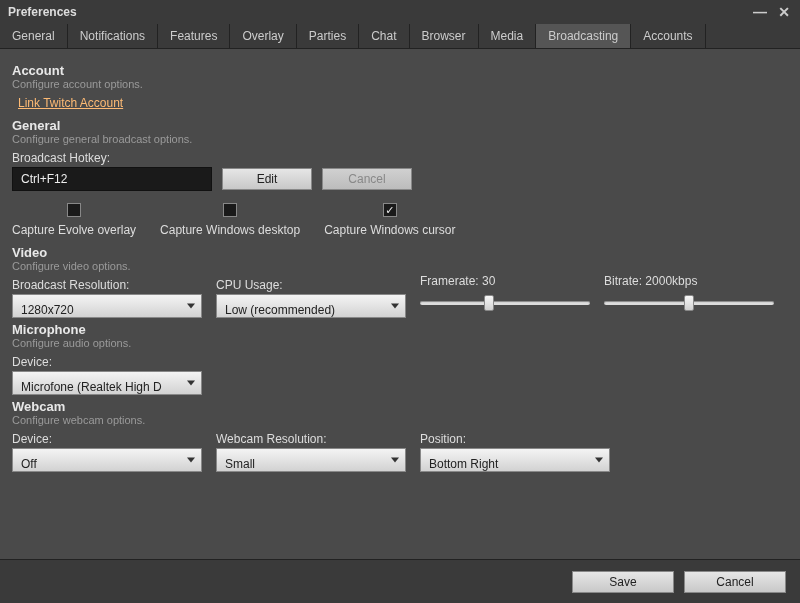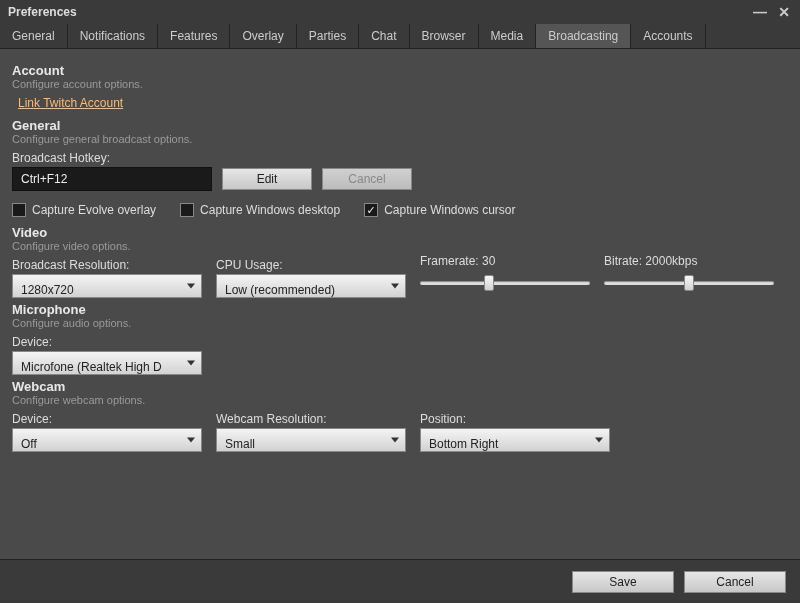--- a/index.html
+++ b/index.html
@@ -15,21 +15,21 @@
   .content { flex: 1; padding: 10px 12px; overflow-y: auto; color: #ddd; display: flex; flex-direction: column; gap: 0; }
   .section-title { font-size: 13px; font-weight: bold; color: #e8e8e8; margin-top: 4px; }
   .section-desc { font-size: 11px; color: #9a9a9a; margin-bottom: 2px; }
   .link { color: #fdba74; font-size: 12px; margin: 4px 6px; cursor: pointer; text-decoration: underline; }
   .label { font-size: 12px; color: #ddd; margin-top: 4px; margin-bottom: 2px; }
   .hotkey-row { display: flex; align-items: center; gap: 10px; margin-bottom: 6px; }
   .text-input { background: #1a1a1a; border: 1px solid #111; color: #eee; padding: 4px 8px; font-size: 12px; width: 200px; height: 24px; }
   .btn { background: linear-gradient(#e6e6e6,#c8c8c8); border: 1px solid #888; color: #222; font-size: 12px; padding: 3px 8px; width: 90px; text-align: center; cursor: pointer; }
   .btn.disabled { color: #888; background: linear-gradient(#d0d0d0,#bcbcbc); }
   .checkbox-row { display: flex; gap: 24px; margin: 6px 0 4px 0; }
-  .cb { display: flex; align-items: center; gap: 6px; font-size: 12px; color: #ddd; cursor: pointer; }
+  .cb { display: flex; align-items: center; gap: 6px; font-size: 12px; color: #ddd; cursor: pointer; flex-direction: column; }
   .cb .box { width: 14px; height: 14px; background: #1a1a1a; border: 1px solid #888; display: flex; align-items: center; justify-content: center; }
   .cb .box.checked::after { content: "✓"; color: #eee; font-size: 11px; line-height: 1; }
   .cols { display: flex; gap: 14px; align-items: flex-start; }
   .col { display: flex; flex-direction: column; width: 190px; }
   .select { position: relative; background: linear-gradient(#f4f4f4,#d2d2d2); border: 1px solid #888; color: #222; font-size: 12px; height: 24px; display: flex; align-items: flex-end; padding: 8px 22px 0 8px; width: 190px; cursor: pointer; }
   .select .caret { position: absolute; right: 6px; top: 50%; transform: translateY(-50%); width: 0; height: 0; border-left: 4px solid transparent; border-right: 4px solid transparent; border-top: 5px solid #333; }
   .slider-label { font-size: 12px; color: #ddd; margin-bottom: 6px; white-space: nowrap; }
   .slider-col { display: flex; flex-direction: column; width: 170px; }
   .slider { position: relative; height: 18px; }
   .slider .track { position: absolute; top: 7px; left: 0; right: 0; height: 4px; background: #ddd; border-radius: 2px; box-shadow: inset 0 1px 1px rgba(0,0,0,.4); }

